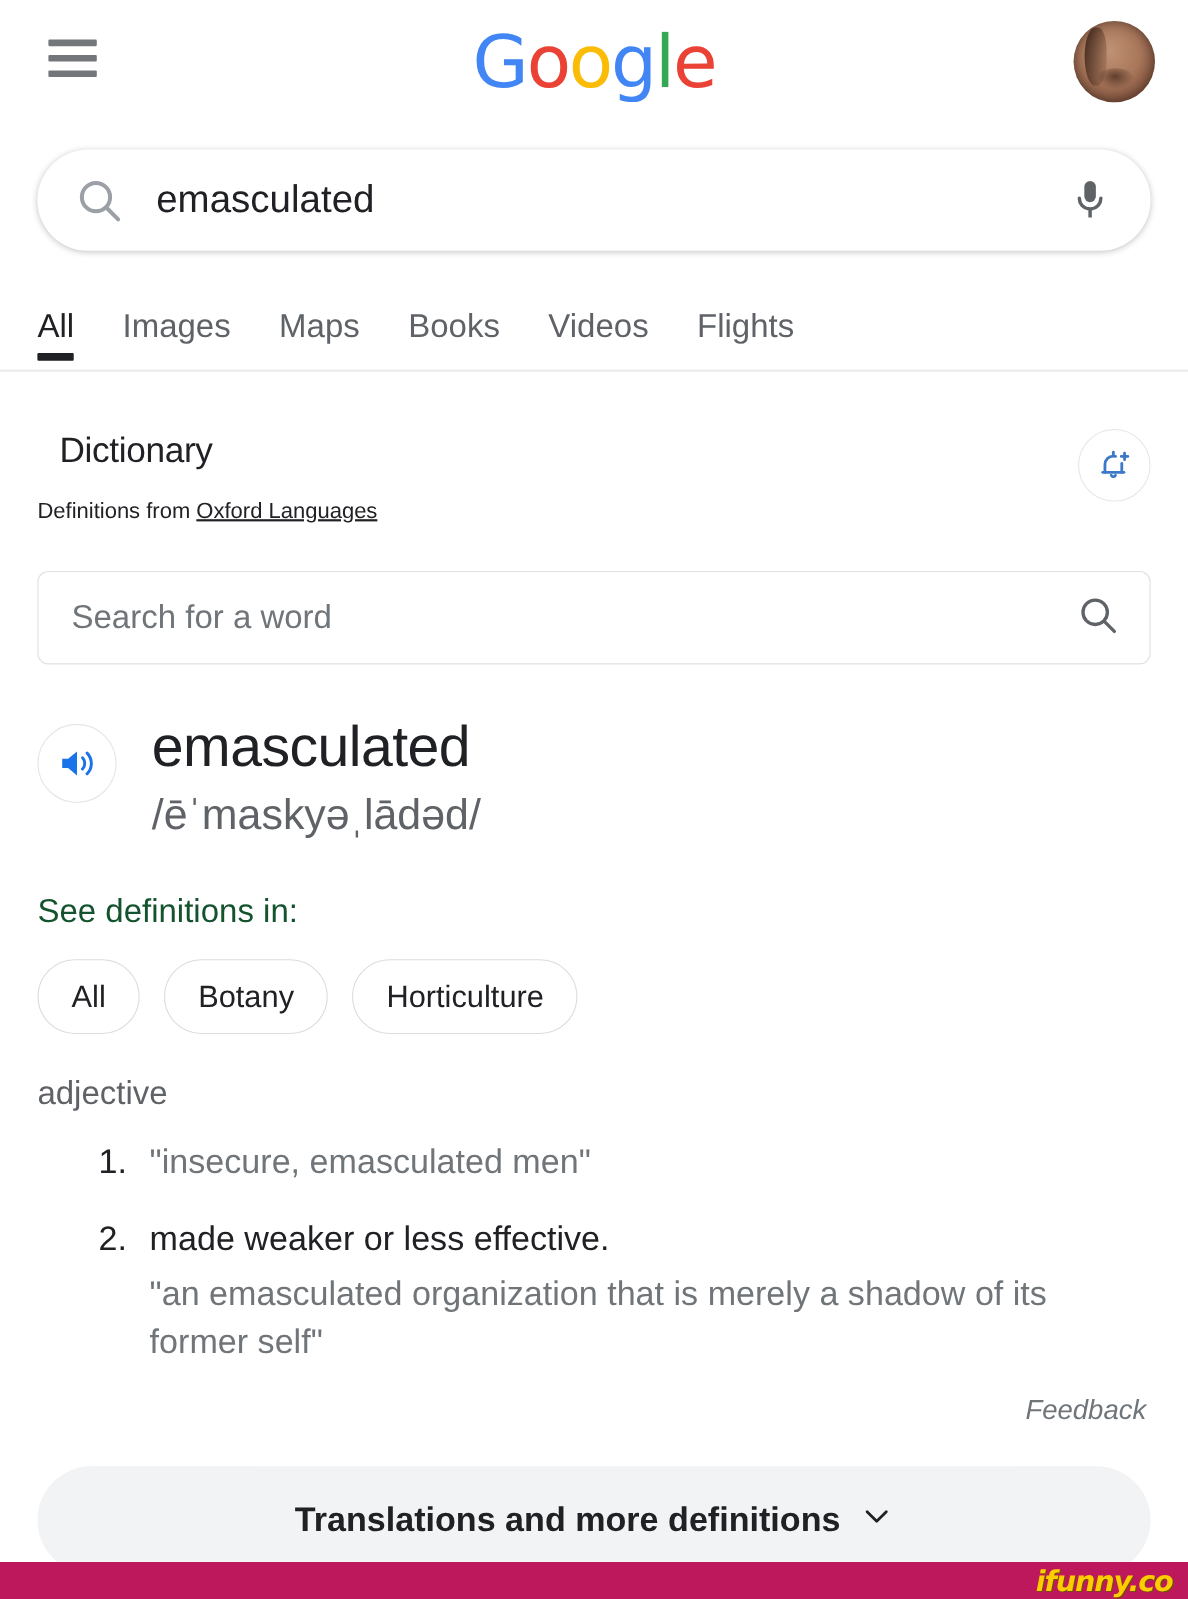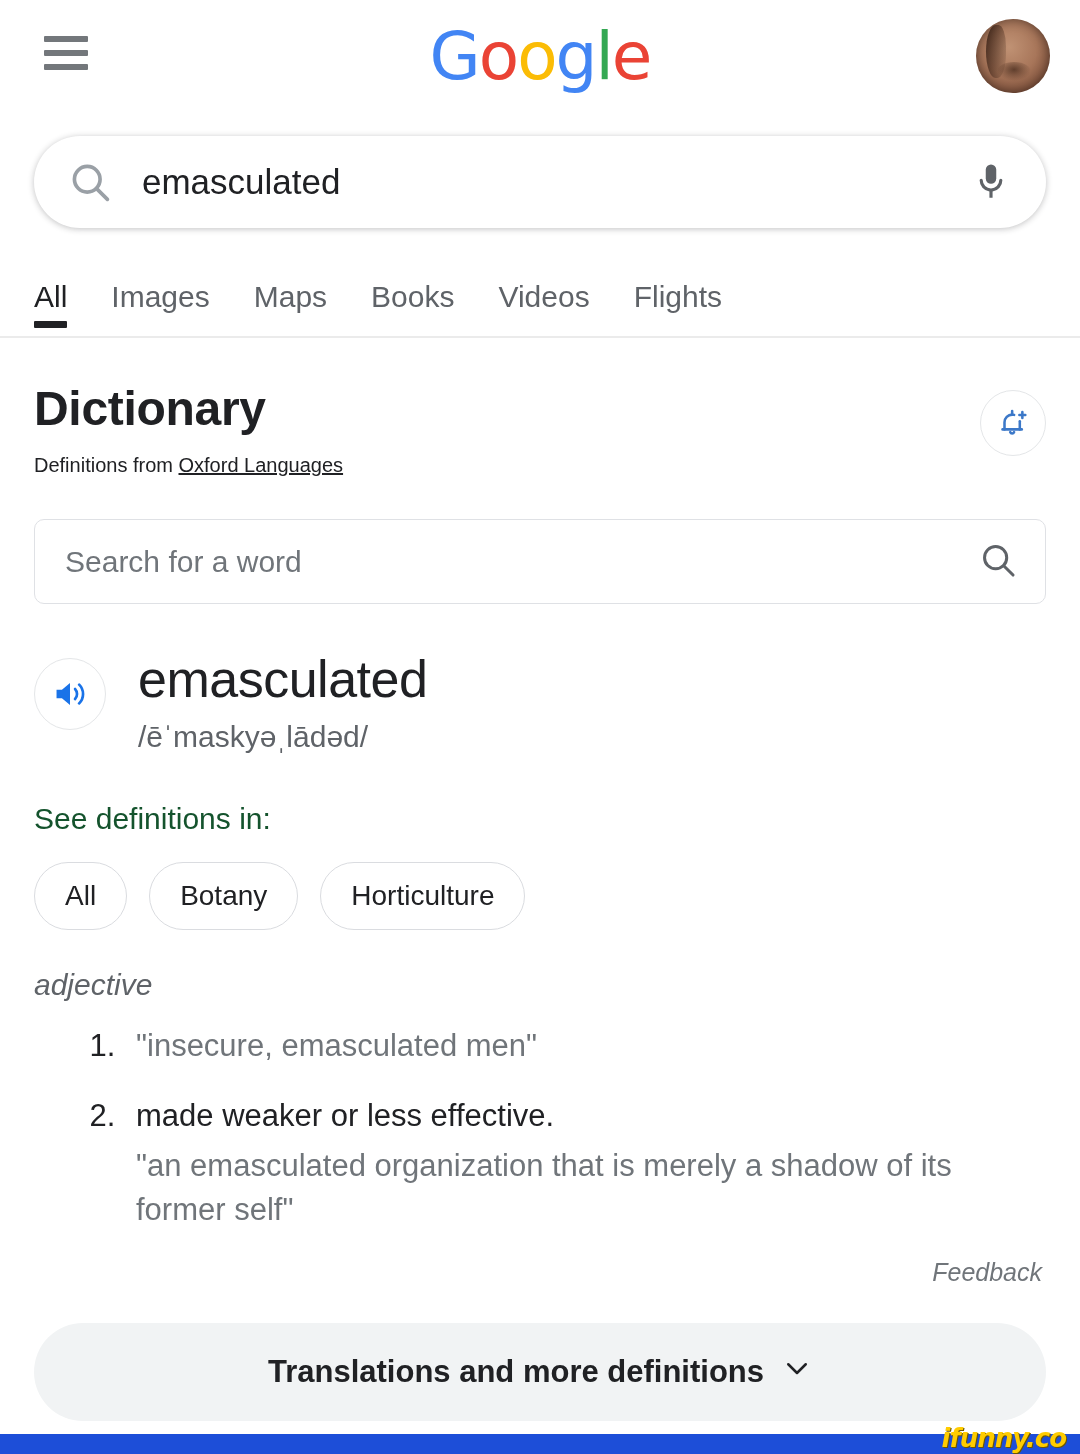--- a/index.html
+++ b/index.html
@@ -149,25 +149,26 @@
 
   
   .card { padding: 0 34px; position: relative; }
   .dict-head {
     display: flex;
     align-items: flex-start;
     justify-content: space-between;
     padding-top: 44px;
   }
   .dict-title {
-    font-size: 48px;
-    color: #202124;
-    font-weight: 700;
+    font-size: 32px;
+    color: #202124;
+    font-weight: 400;
     line-height: 54px;
     letter-spacing: -0.3px;
+    margin-left: 20px;
   }
   .dict-source {
     font-size: 20px;
     color: #202124;
     margin-top: 18px;
   }
   .dict-source a {
     color: #202124;
     text-decoration: underline;
     cursor: pointer;
@@ -224,21 +225,21 @@
   }
   .headword-text { margin-left: 32px; }
   .headword {
     font-size: 52px;
     color: #202124;
     line-height: 58px;
     font-weight: 400;
     letter-spacing: -0.5px;
   }
   .phonetic {
-    font-size: 30px;
+    font-size: 39px;
     color: #5f6368;
     margin-top: 12px;
   }
 
   .see-defs {
     font-size: 30px;
     color: #14532d;
     margin-top: 48px;
   }
   .chips {
@@ -255,21 +256,20 @@
     padding: 0 30px;
     font-size: 28px;
     color: #202124;
     cursor: pointer;
     background: #fff;
     box-sizing: border-box;
   }
 
   .pos {
     font-size: 30px;
-    font-style: italic;
     color: #5f6368;
     margin-top: 38px;
   }
   ol.defs {
     margin: 22px 0 0 0;
     padding-left: 90px;
     list-style-position: outside;
   }
   ol.defs li {
     font-size: 31px;
@@ -307,22 +307,22 @@
     cursor: pointer;
     gap: 18px;
   }
 
   
   .bottom-bar {
     position: absolute;
     left: 0;
     bottom: 0;
     width: 1080px;
-    height: 20px;
-    background: #1d4ed8;
+    height: 34px;
+    background: #be185d;
   }
   .watermark {
     position: absolute;
     right: 14px;
     bottom: 1px;
     font-family: "DejaVu Sans", sans-serif;
     font-size: 26px;
     font-weight: bold;
     font-style: italic;
     color: #ffcc00;

